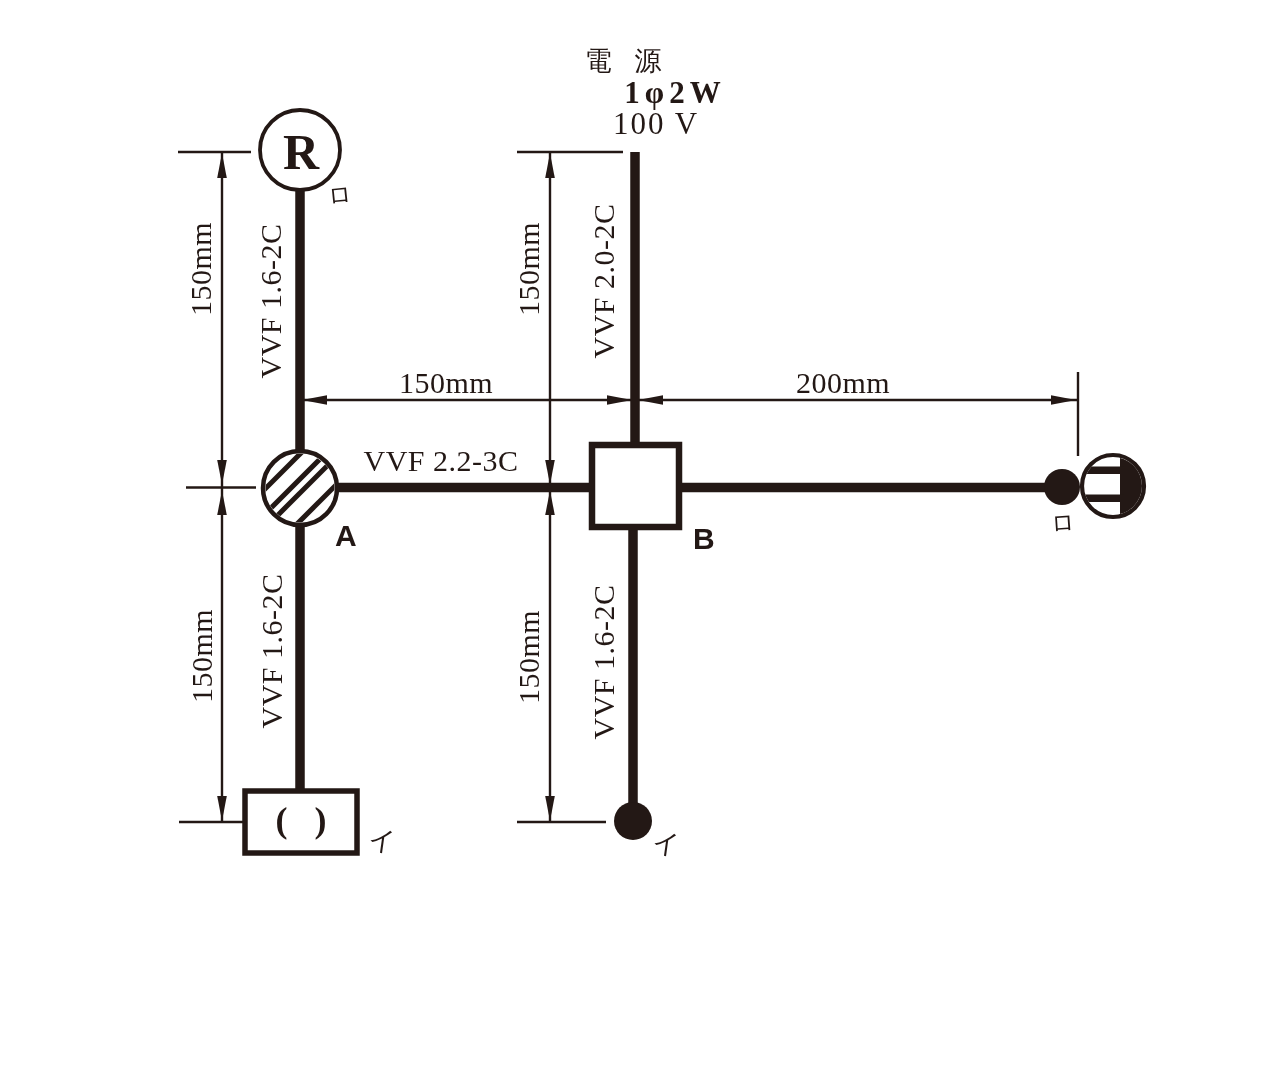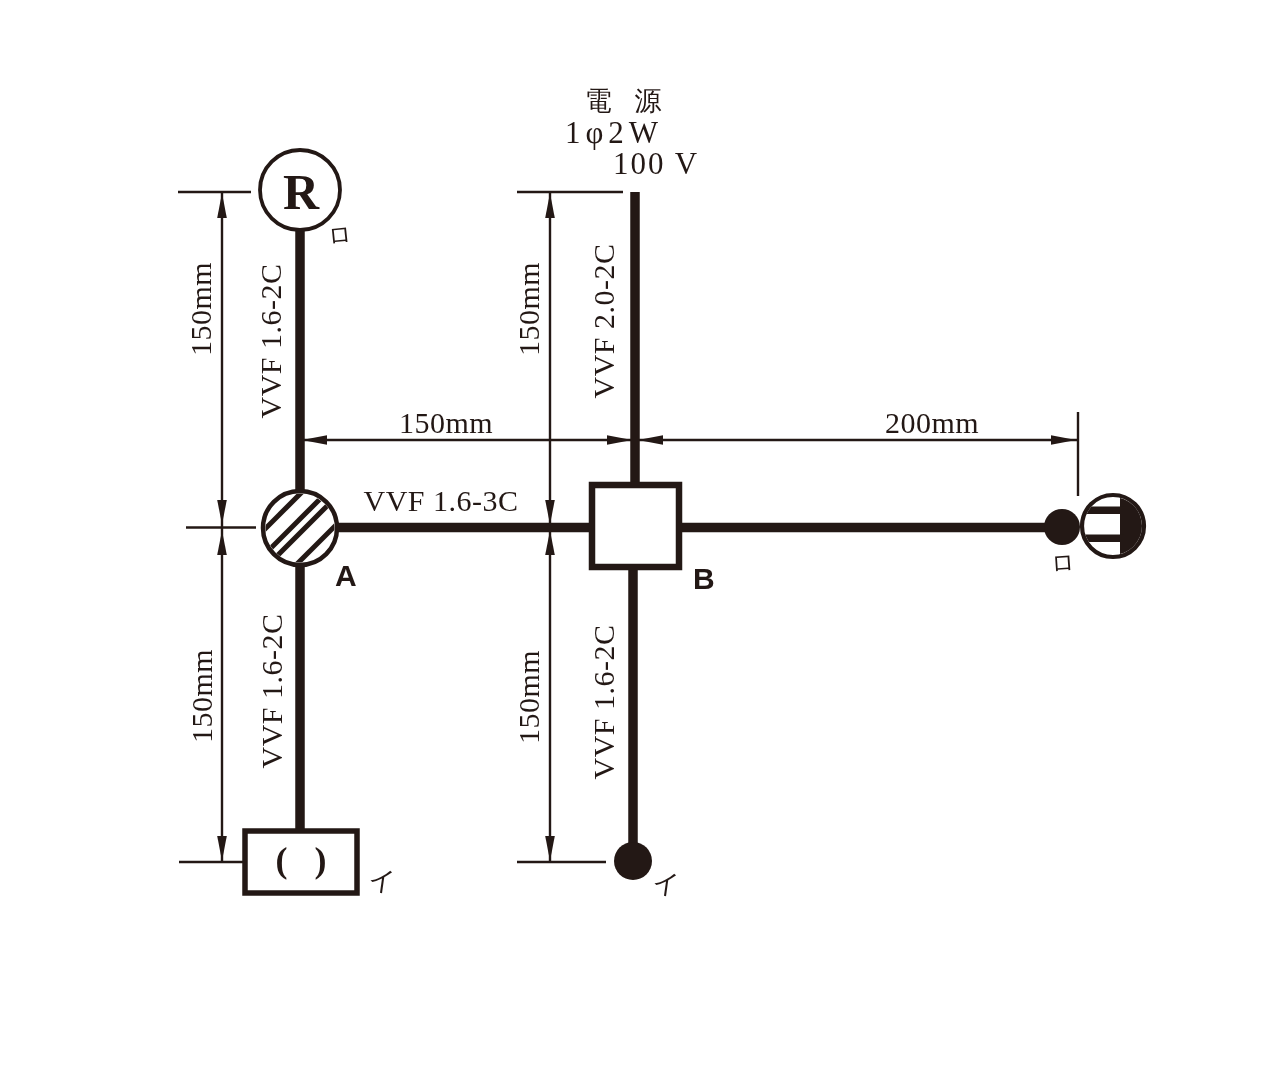--- a/index.html
+++ b/index.html
@@ -1,18 +1,18 @@
 <!DOCTYPE html>
 <html><head>
 <meta charset="utf-8">
 <style>
   html,body{margin:0;padding:0;background:#ffffff;}
   .stage{
     position:relative;width:1276px;height:890px;background:#fff;
-    font-family:"Liberation Serif","DejaVu Serif",serif;color:#231815;overflow:hidden;margin-top:40px;
+    font-family:"Liberation Serif","DejaVu Serif",serif;color:#231815;overflow:hidden;
   }
   .stage svg{position:absolute;left:0;top:0;}
   .lbl{
     position:absolute;transform:translate(-50%,-50%);
     font-size:30px;white-space:nowrap;letter-spacing:.5px;line-height:1;
   }
   .rot{transform:translate(-50%,-50%) rotate(-90deg);}
   .src{font-size:27px;letter-spacing:8px;}
   .spec{font-size:31px;letter-spacing:5px;}
   .volt{font-size:31px;letter-spacing:2px;}
@@ -106,32 +106,32 @@
       <circle cx="1113" cy="486" r="31" fill="#ffffff" stroke="#231815" stroke-width="4.2"></circle>
       <g clip-path="url(#clipOutlet)" fill="#231815">
         <rect x="1120" y="453" width="26" height="66"></rect>
         <rect x="1082" y="466.5" width="42" height="7.5"></rect>
         <rect x="1082" y="494.5" width="42" height="7.5"></rect>
       </g>
     </g>
   </svg>
 
   <div class="lbl src" style="left:627px;top:61px;">電 源</div>
-  <div class="lbl spec" style="left:614px;top:92px;">1φ2W</div>
+  <div class="lbl spec" style="left:675px;top:92px;font-weight:bold;">1φ2W</div>
   <div class="lbl volt" style="left:656px;top:123px;">100 V</div>
 
   <div class="lbl rot" style="left:201px;top:269px;">150mm</div>
   <div class="lbl rot" style="left:271px;top:301px;">VVF 1.6-2C</div>
   <div class="lbl rot" style="left:529px;top:269px;">150mm</div>
   <div class="lbl rot" style="left:604px;top:281px;">VVF 2.0-2C</div>
 
   <div class="lbl" style="left:446px;top:383px;">150mm</div>
-  <div class="lbl" style="left:932px;top:383px;">200mm</div>
+  <div class="lbl" style="left:843px;top:383px;">200mm</div>
 
-  <div class="lbl" style="left:441px;top:461px;">VVF 1.6-3C</div>
+  <div class="lbl" style="left:441px;top:461px;">VVF 2.2-3C</div>
 
   <div class="lbl rot" style="left:202px;top:656px;">150mm</div>
   <div class="lbl rot" style="left:272px;top:651px;">VVF 1.6-2C</div>
   <div class="lbl rot" style="left:529px;top:657px;">150mm</div>
   <div class="lbl rot" style="left:604px;top:662px;">VVF 1.6-2C</div>
 
   <div class="lbl rletter" style="left:301px;top:152px;">R</div>
   <div class="lbl node-label" style="left:346px;top:536px;">A</div>
   <div class="lbl node-label" style="left:704px;top:539px;">B</div>
   <div class="lbl fixture-glyph" style="left:301px;top:820px;">( )</div>

